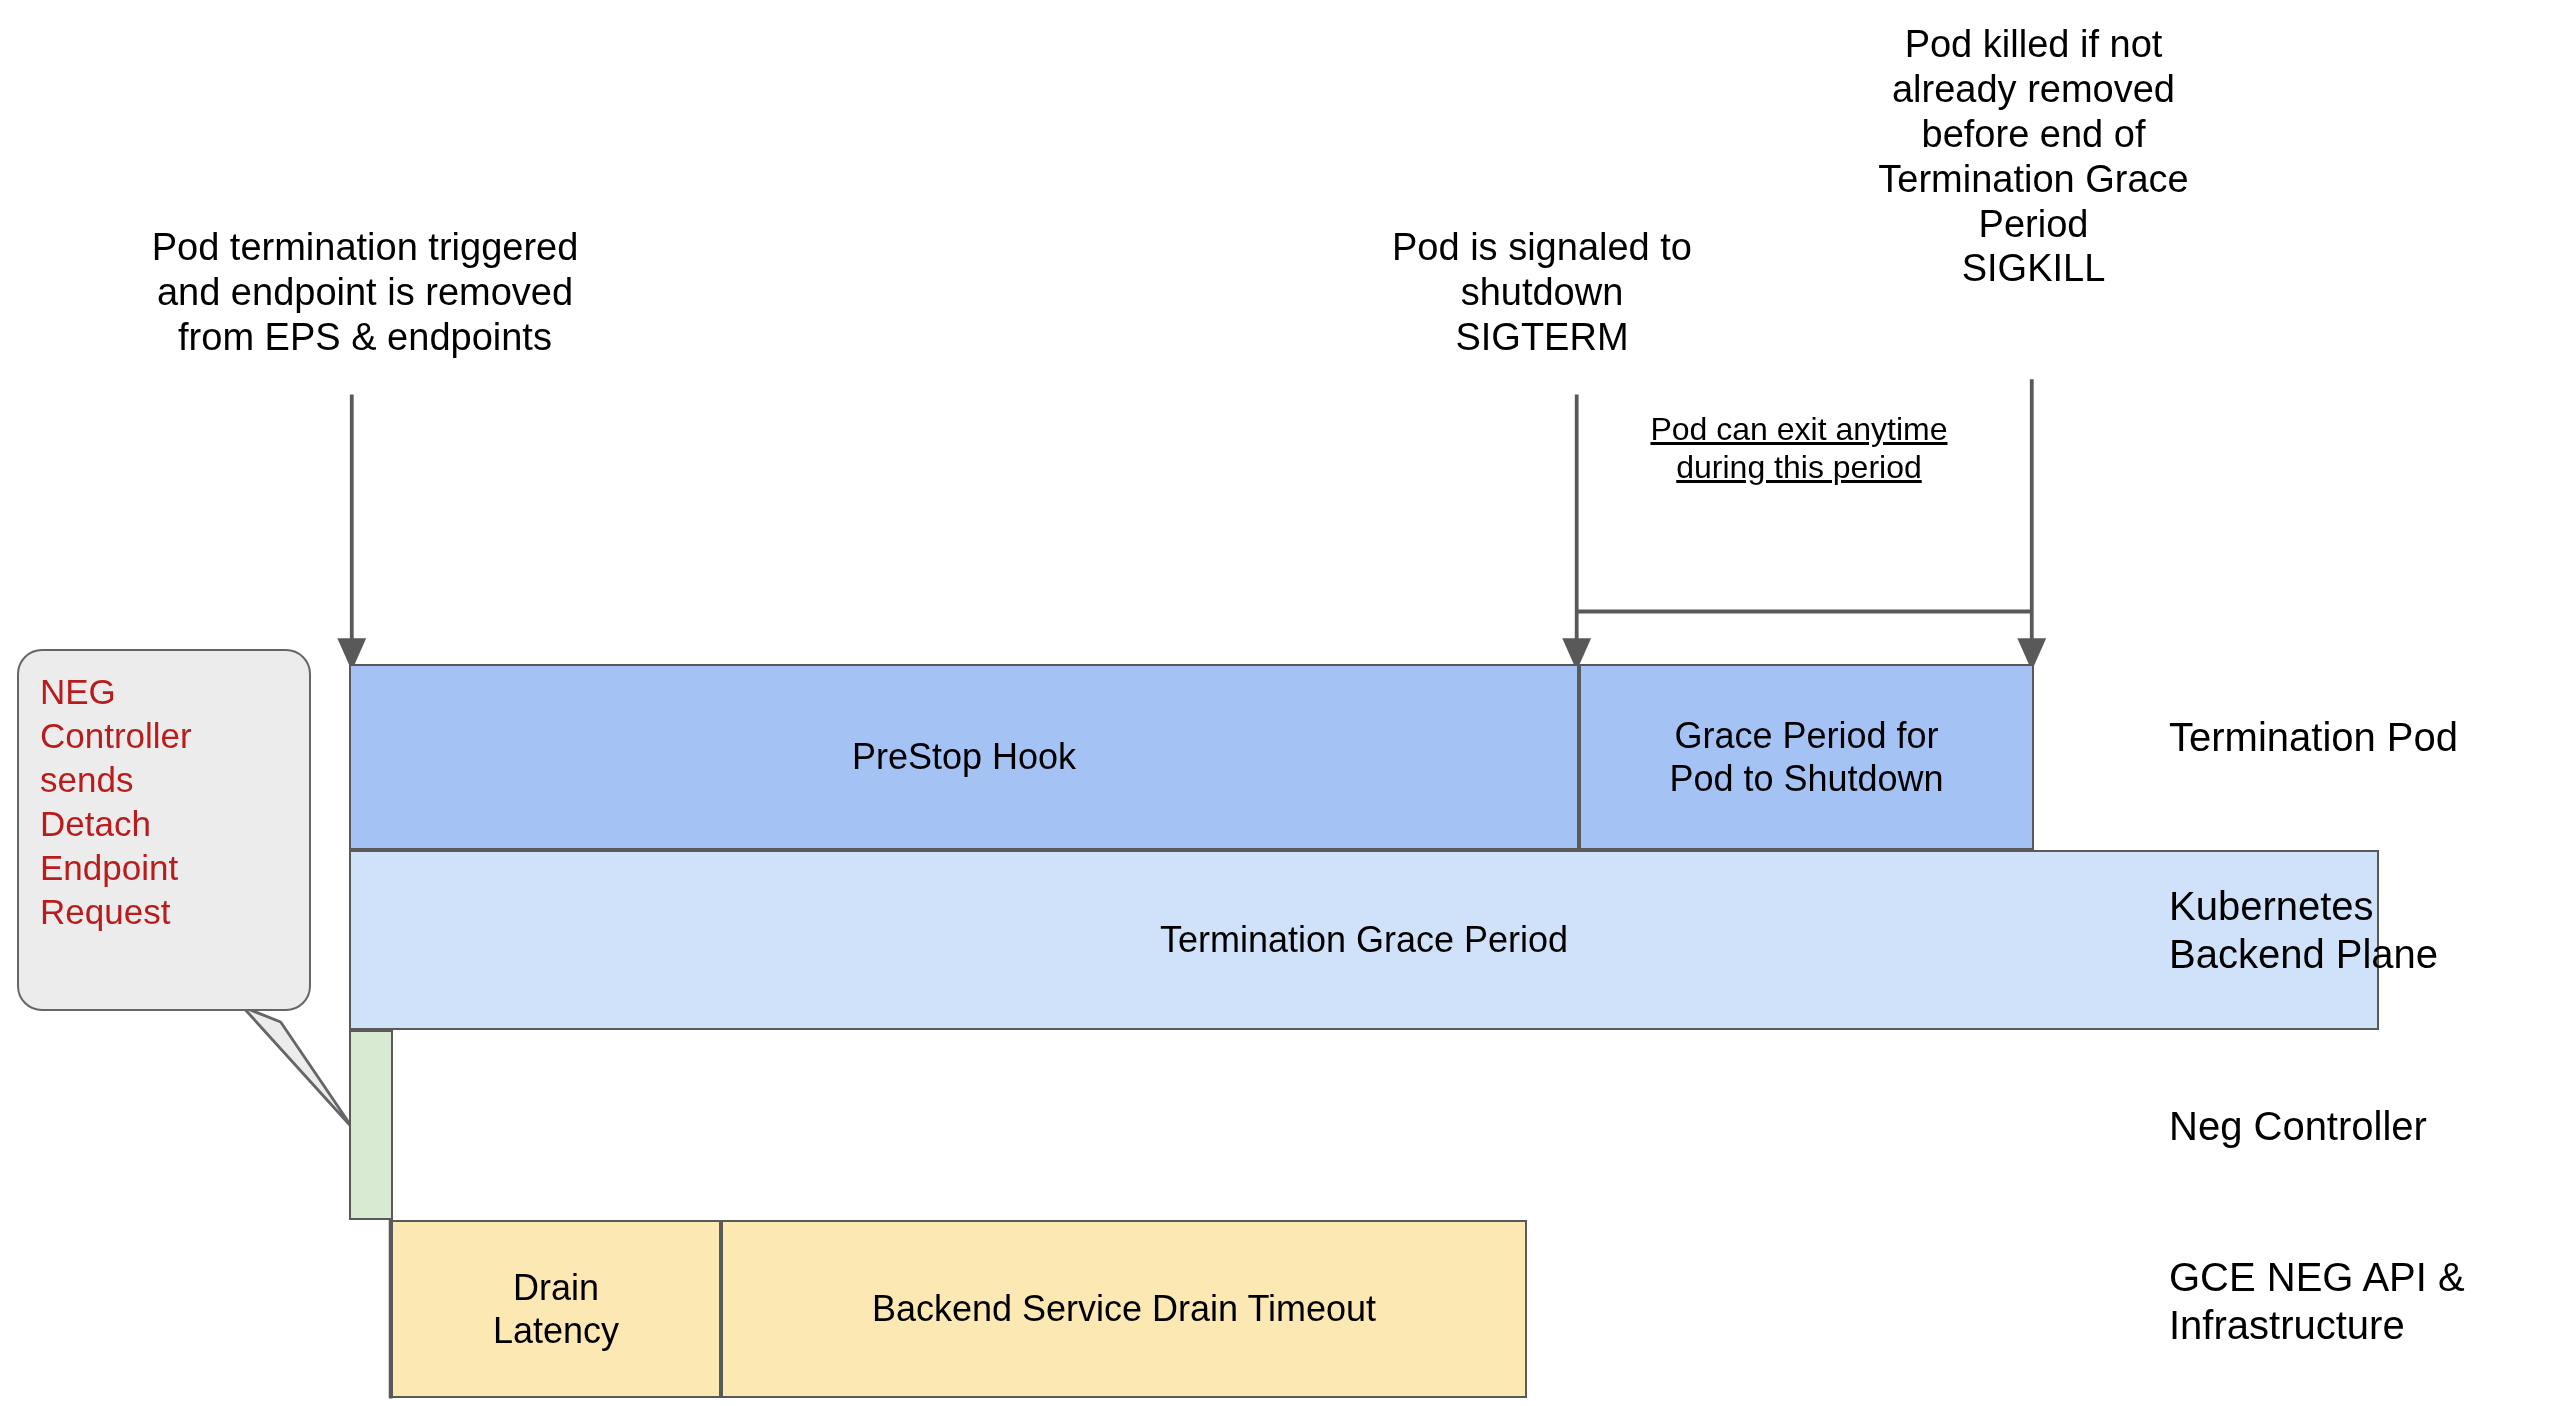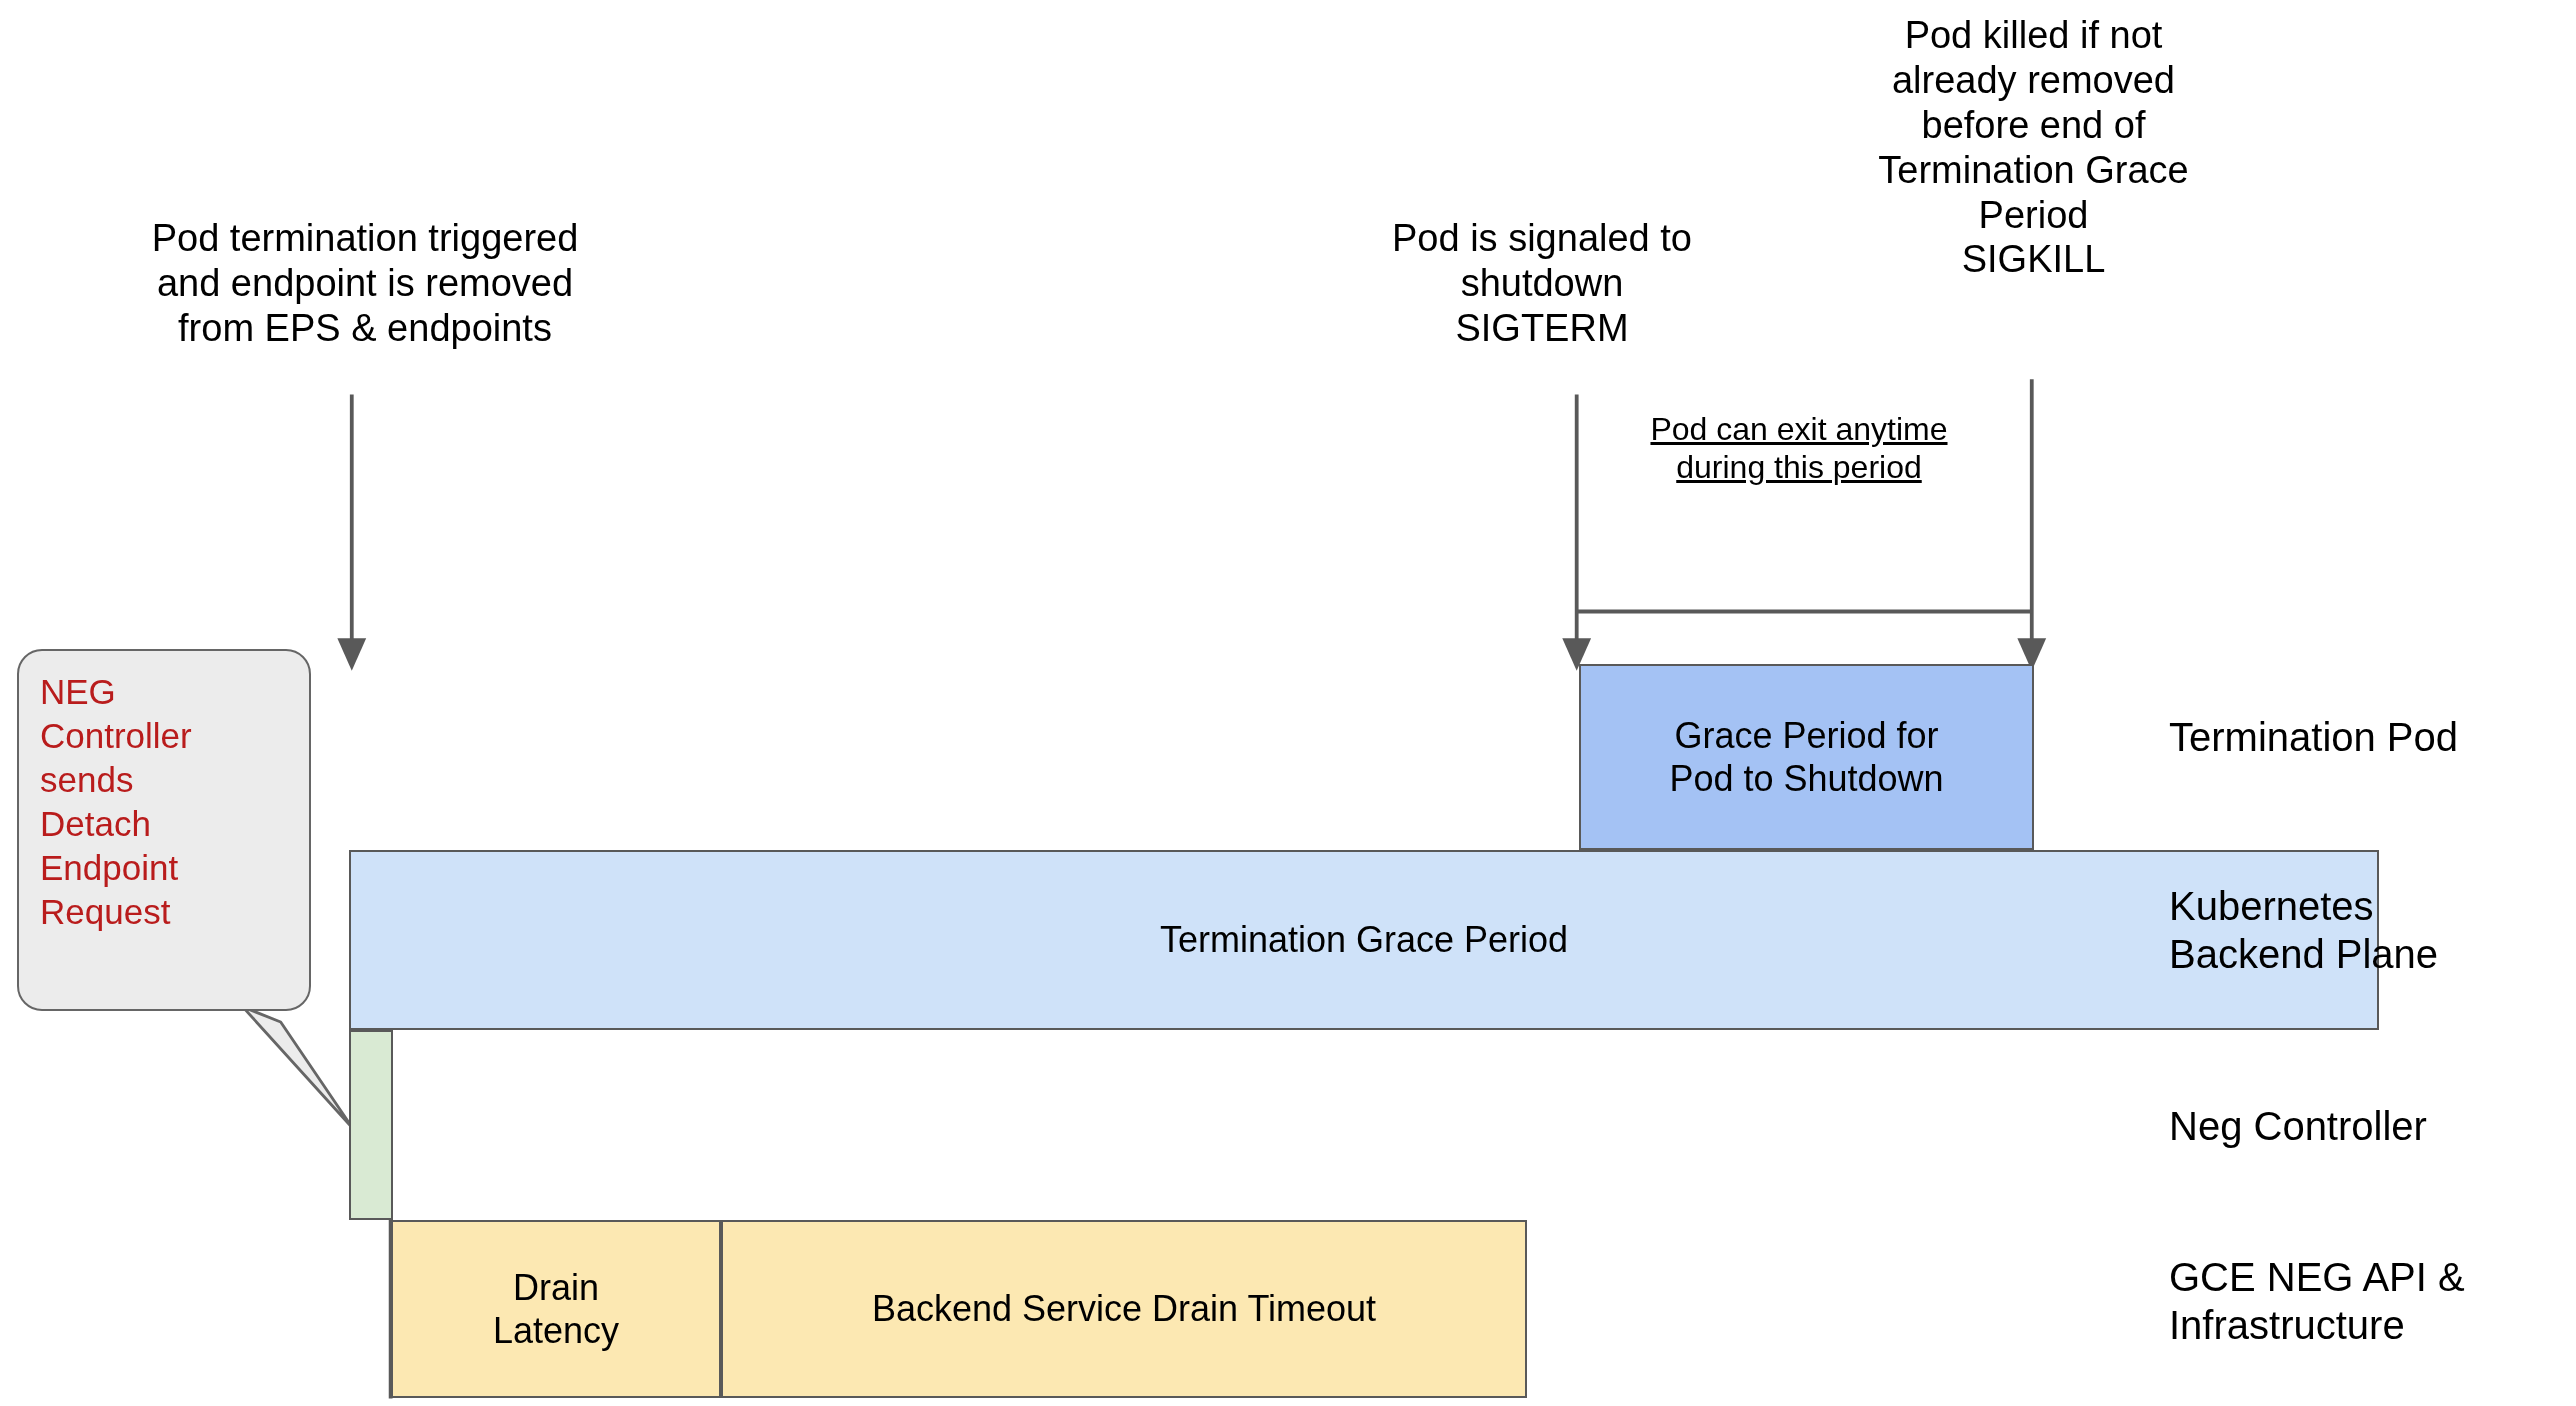--- a/index.html
+++ b/index.html
@@ -1,20 +1,20 @@
 <!DOCTYPE html>
 <html style="font-size:15px"><head>
 <meta charset="utf-8">
 <style>
   html,body{margin:0;padding:0;background:#ffffff;}
   body{width:2576px;height:1406px;position:relative;overflow:hidden;
        font-family:"Liberation Sans","DejaVu Sans",sans-serif;color:#000;}
   .stage{position:absolute;left:0;top:0;width:2576px;height:1406px;}
 
-  .ann{position:absolute;text-align:center;font-size:38px;line-height:1.18;color:#000;white-space:pre-line;}
+  .ann{position:absolute;text-align:center;font-size:38px;line-height:1.18;color:#000;white-space:pre-line;margin-top:9px;}
   .ann-sm{position:absolute;text-align:center;font-size:32px;line-height:1.2;color:#000;white-space:pre-line;}
 
   .bar{position:absolute;box-sizing:border-box;border:2.8px solid #595959;
        display:flex;align-items:center;justify-content:center;text-align:center;}
   .bar span{font-size:36px;line-height:1.2;color:#000;white-space:pre-line;}
 
   .c-prestop{background:#A4C2F4;}
   .c-grace{background:#A4C2F4;}
   .c-tgp{background:#CFE2F9;}
   .c-neg{background:#D9EAD3;}
@@ -85,20 +85,23 @@
 
   <div class="callout" style="left:17px;top:649px;width:294px;height:362px;">
     <span>NEG
 Controller
 sends
 Detach
 Endpoint
 Request</span>
   </div>
 
+  <div class="bar c-prestop" style="left:349px;top:664px;width:1230px;height:186px;">
+    <span>PreStop Hook</span>
+  </div>
 
   <div class="bar c-grace" style="left:1579px;top:664px;width:455px;height:186px;">
     <span>Grace Period for
 Pod to Shutdown</span>
   </div>
 
   <div class="bar c-tgp" style="left:349px;top:850px;width:2030px;height:180px;">
     <span>Termination Grace Period</span>
   </div>
 

